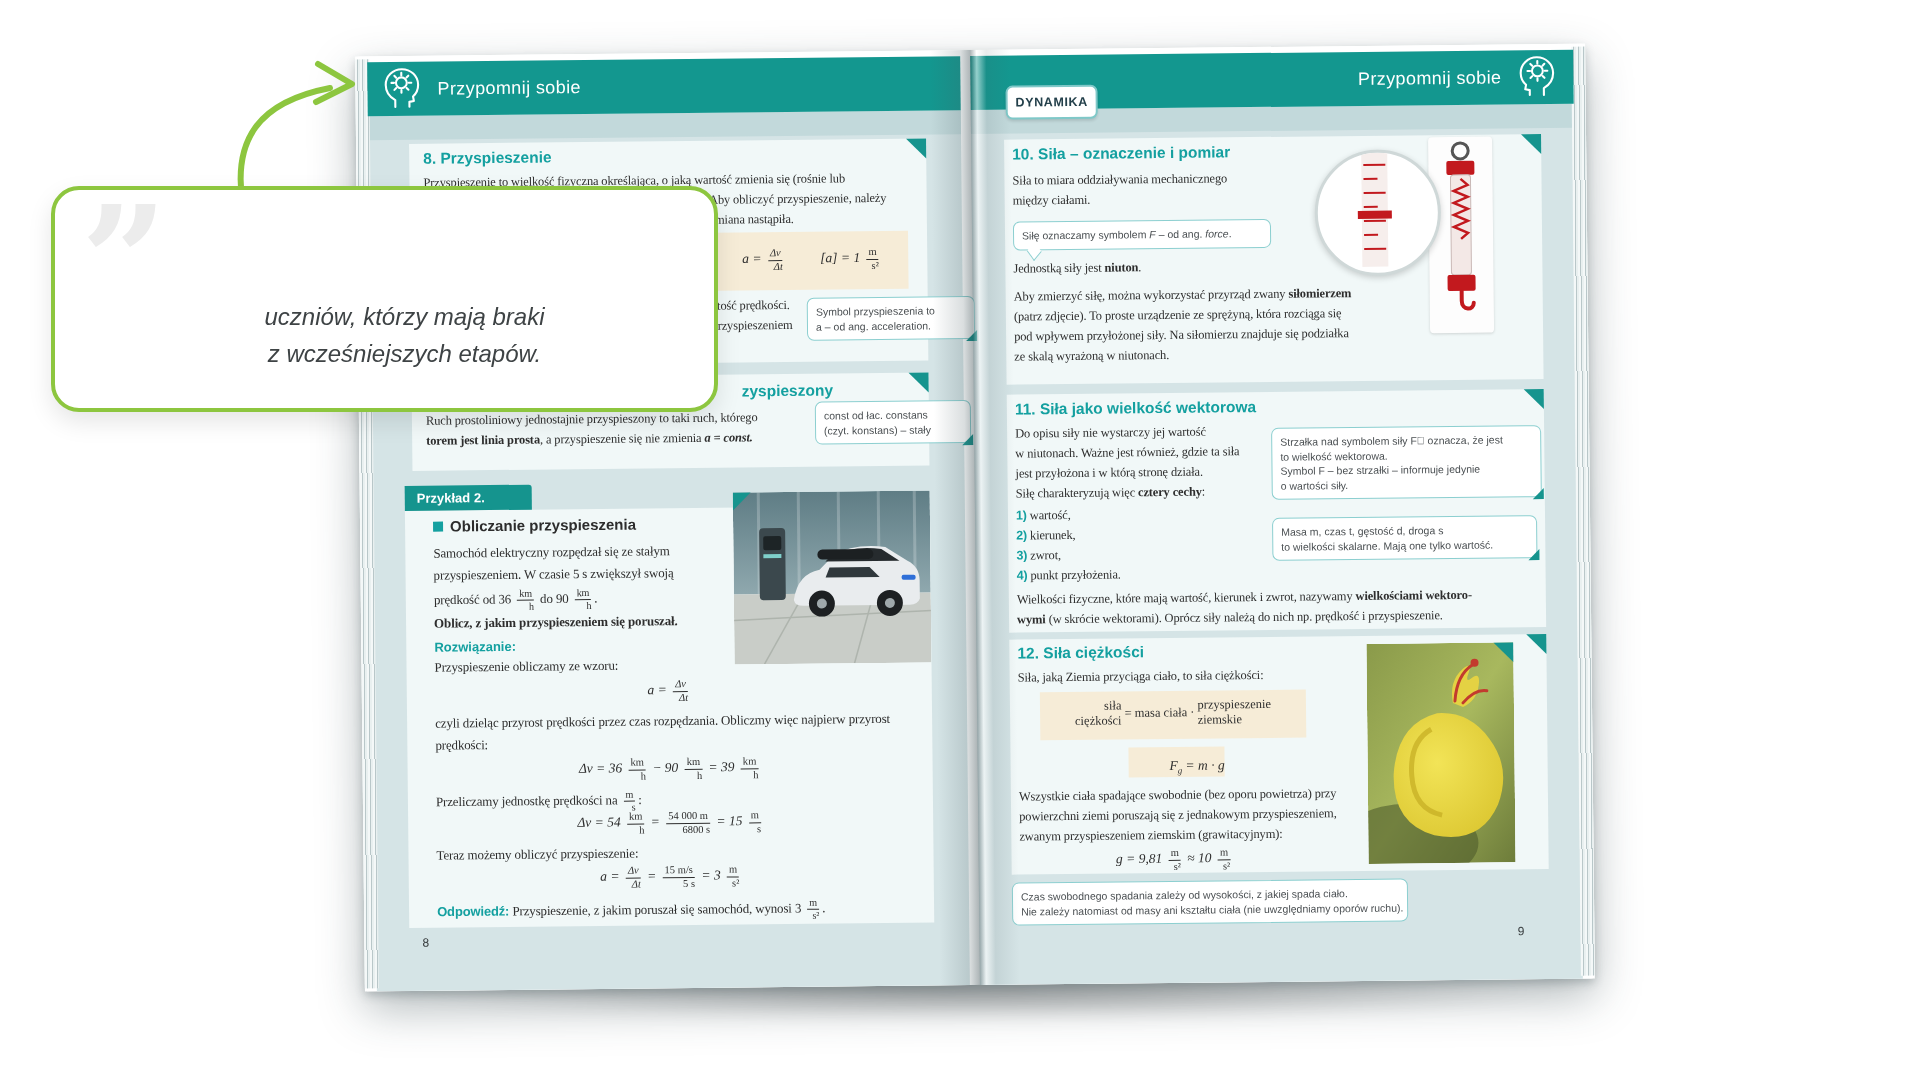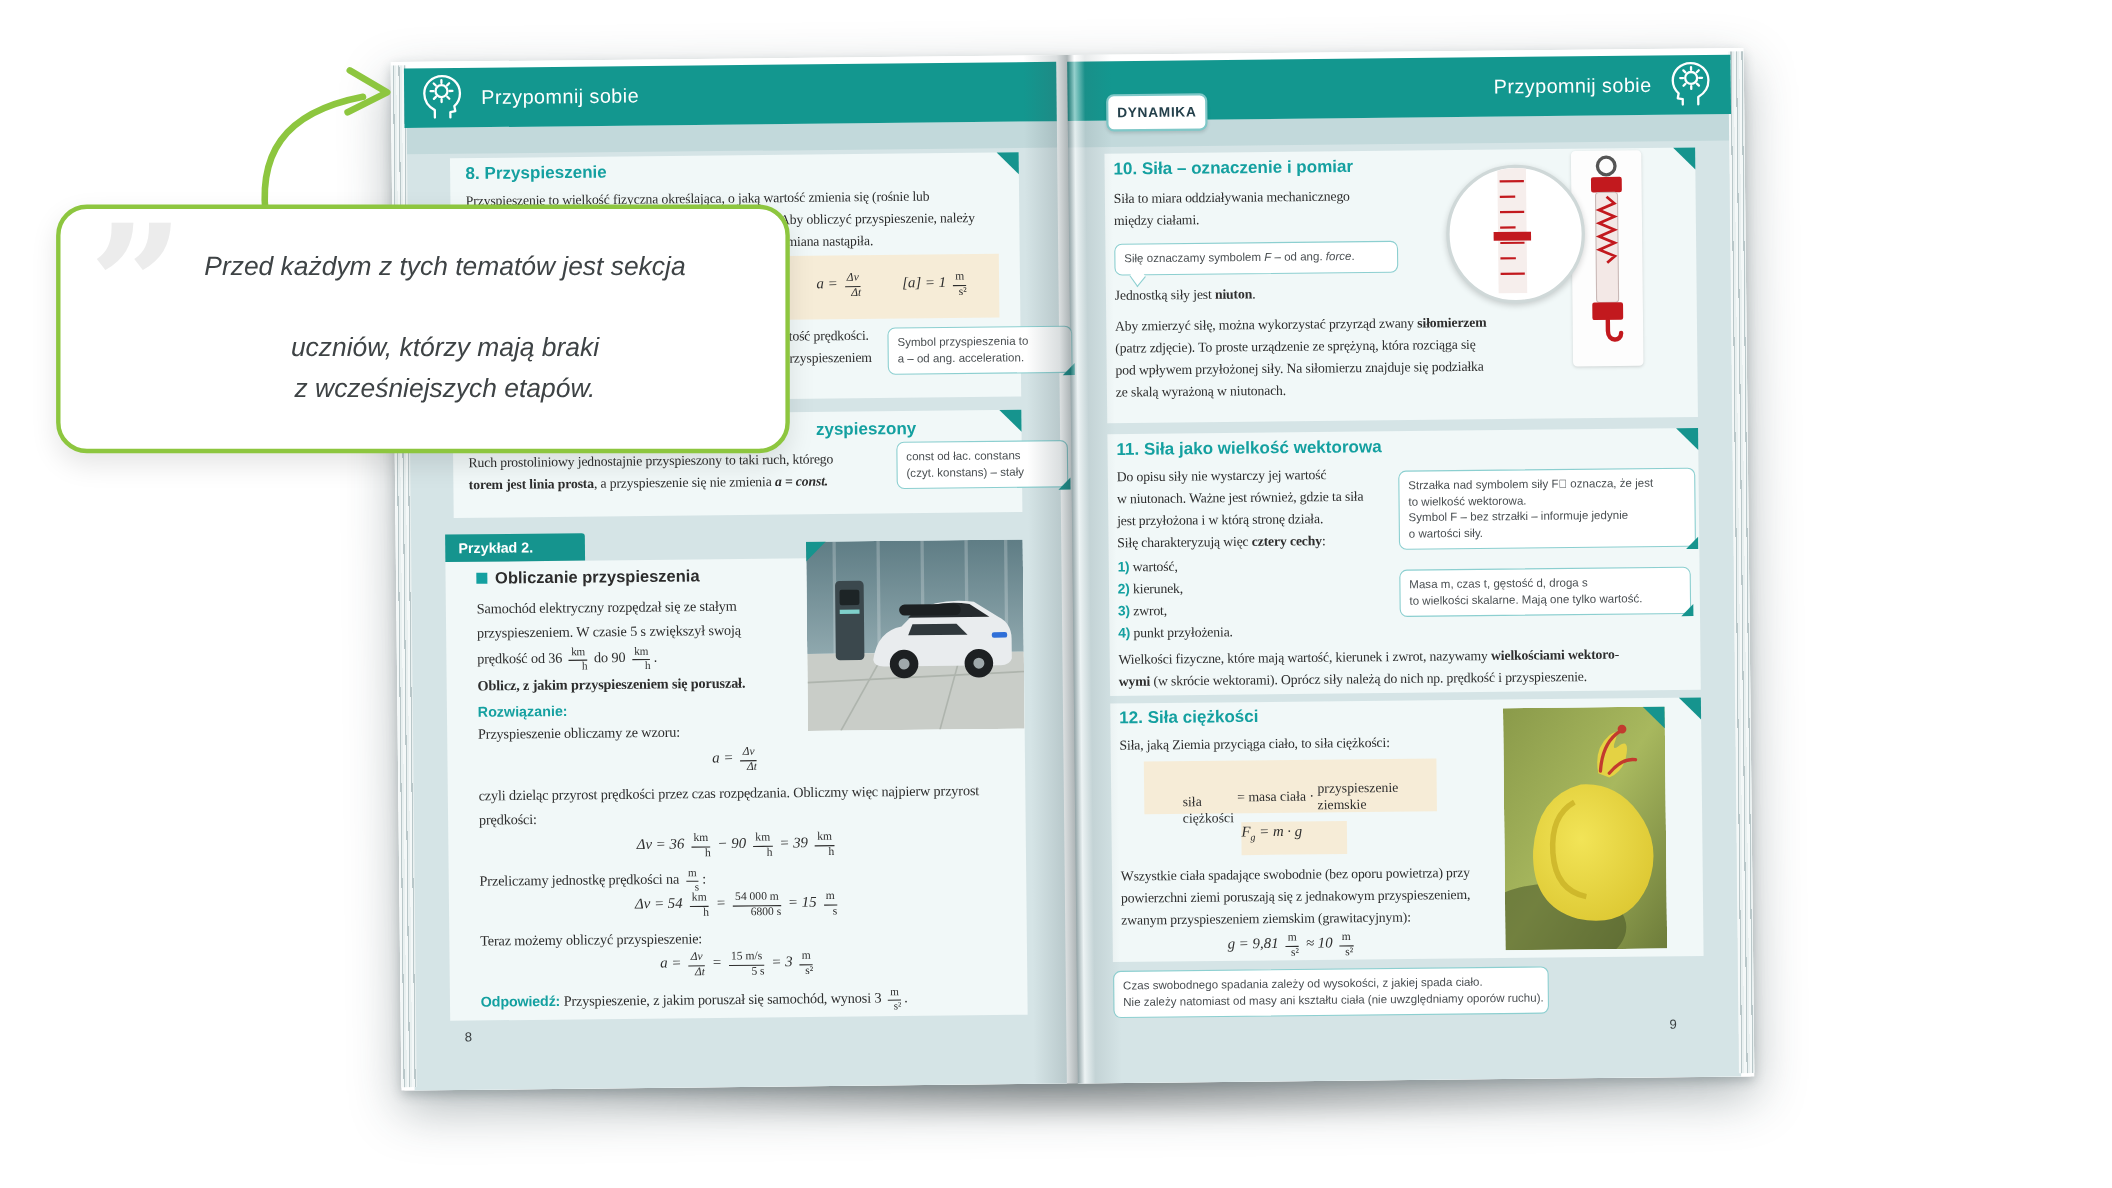--- a/index.html
+++ b/index.html
@@ -335,27 +335,27 @@
         <div class="body-t" style="left:8px;top:198px;"><span>Wielkości fizyczne, które mają wartość, kierunek i zwrot, nazywamy </span><b>wielkościami wektoro-</b></div>
         <div class="body-t" style="left:8px;top:218px;"><b>wymi</b><span> (w skrócie wektorami). Oprócz siły należą do nich np. prędkość i przyspieszenie.</span></div>
       </div>
 
       <div class="panel" style="left:33px;top:590px;width:537px;height:235px;">
         <span class="fold"></span>
         <div class="h-teal" style="left:8px;top:5px;">12. Siła ciężkości</div>
         <div class="body-t" style="left:8px;top:31px;">Siła, jaką Ziemia przyciąga ciało, to siła ciężkości:</div>
         <div class="beige" style="left:30px;top:53px;width:266px;height:48px;">
           <div class="formula rm" style="left:0;top:7px;width:266px;text-align:center;font-style:normal;font-size:12.5px;">
-            <span style="display:inline-block;text-align:left;vertical-align:middle;line-height:1.2;margin-top:23px;"><span>siła</span><br><span>ciężkości</span></span>
+            <span style="display:inline-block;text-align:right;vertical-align:middle;line-height:1.2;"><span>siła</span><br><span>ciężkości</span></span>
             <span style="vertical-align:middle;">= masa ciała ·</span>
             <span style="display:inline-block;text-align:left;vertical-align:middle;line-height:1.2;"><span>przyspieszenie</span><br><span>ziemskie</span></span>
           </div>
         </div>
         <div class="beige" style="left:118px;top:109px;width:96px;height:30px;">
-          <div class="formula" style="left:0;top:1px;width:96px;text-align:left;">
+          <div class="formula" style="left:0;top:11px;width:96px;text-align:right;">
             <span>F</span><sub style="font-size:9px;">g</sub><span> = m · g</span>
           </div>
         </div>
         <div class="body-t" style="left:8px;top:150px;">Wszystkie ciała spadające swobodnie (bez oporu powietrza) przy</div>
         <div class="body-t" style="left:8px;top:170px;">powierzchni ziemi poruszają się z jednakowym przyspieszeniem,</div>
         <div class="body-t" style="left:8px;top:190px;">zwanym przyspieszeniem ziemskim (grawitacyjnym):</div>
         <div class="formula" style="left:30px;top:210px;width:266px;text-align:center;">
           <span>g = 9,81</span>
           <span class="frac rm"><span class="fn">m</span><span class="fd">s²</span></span>
           <span>≈ 10</span>
@@ -399,20 +399,20 @@
   </div>
 
   <svg class="arrow-svg" width="480" height="300" viewBox="0 0 480 300">
     <path d="M243 206 C232 140 258 102 330 88" fill="none" stroke="#8dc63f" stroke-width="6" stroke-linecap="round"></path>
     <path d="M318 64 L352 84 L316 102" fill="none" stroke="#8dc63f" stroke-width="6" stroke-linecap="round" stroke-linejoin="round"></path>
   </svg>
 
   <div class="callout">
     <div class="qmark">”</div>
     <div class="qtext">
-      <span>Przed każdym z tych tematów jest sekcja</span><br>
+      <br>
       <br>
       <span>uczniów, którzy mają braki</span><br>
       <span>z wcześniejszych etapów.</span>
     </div>
   </div>
 
 </div>
 
 </body></html>

